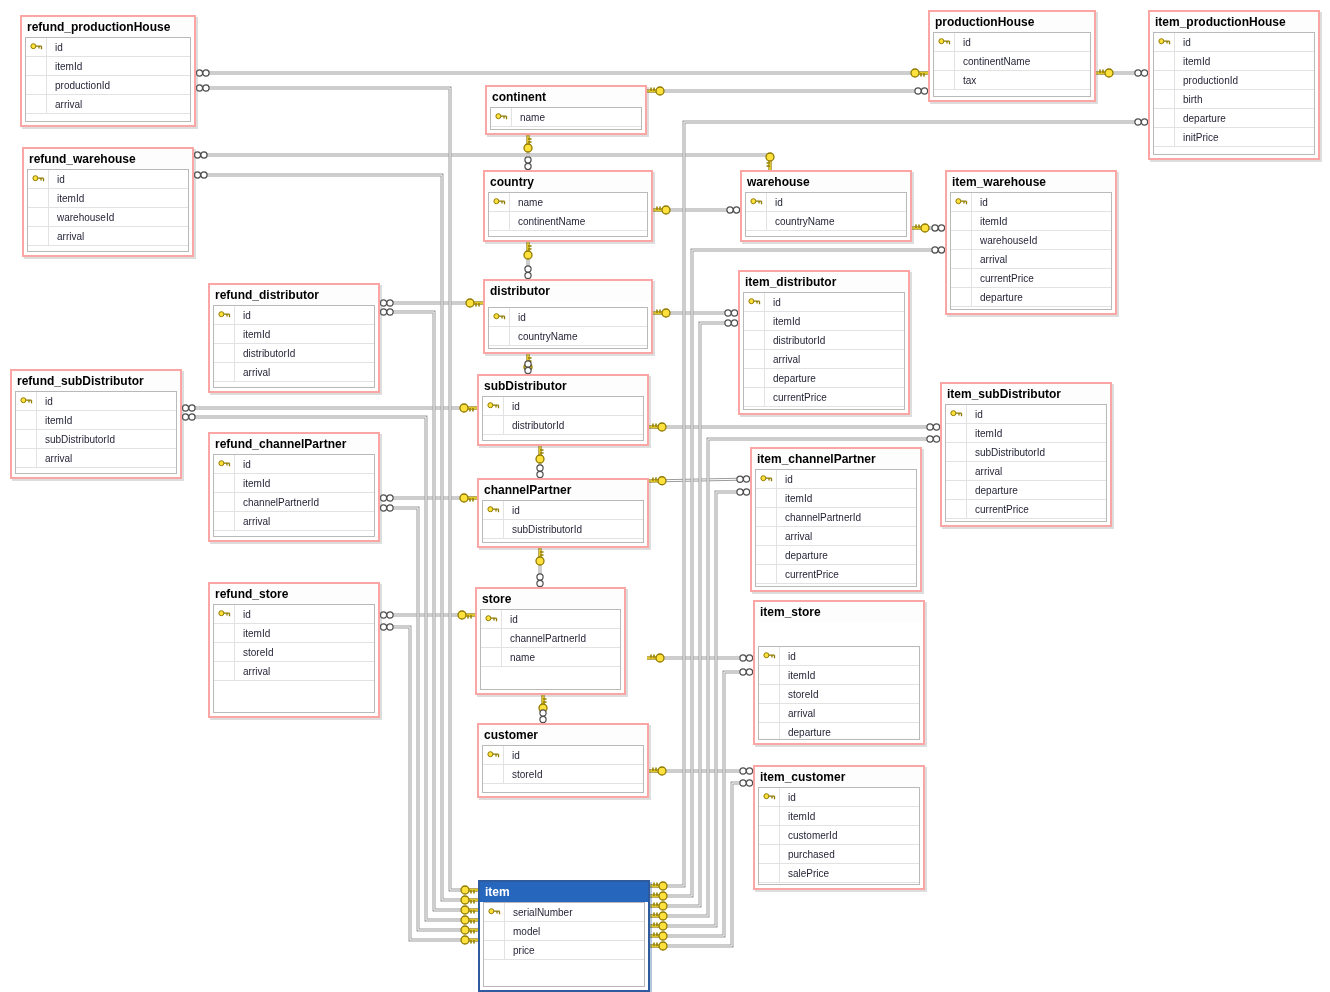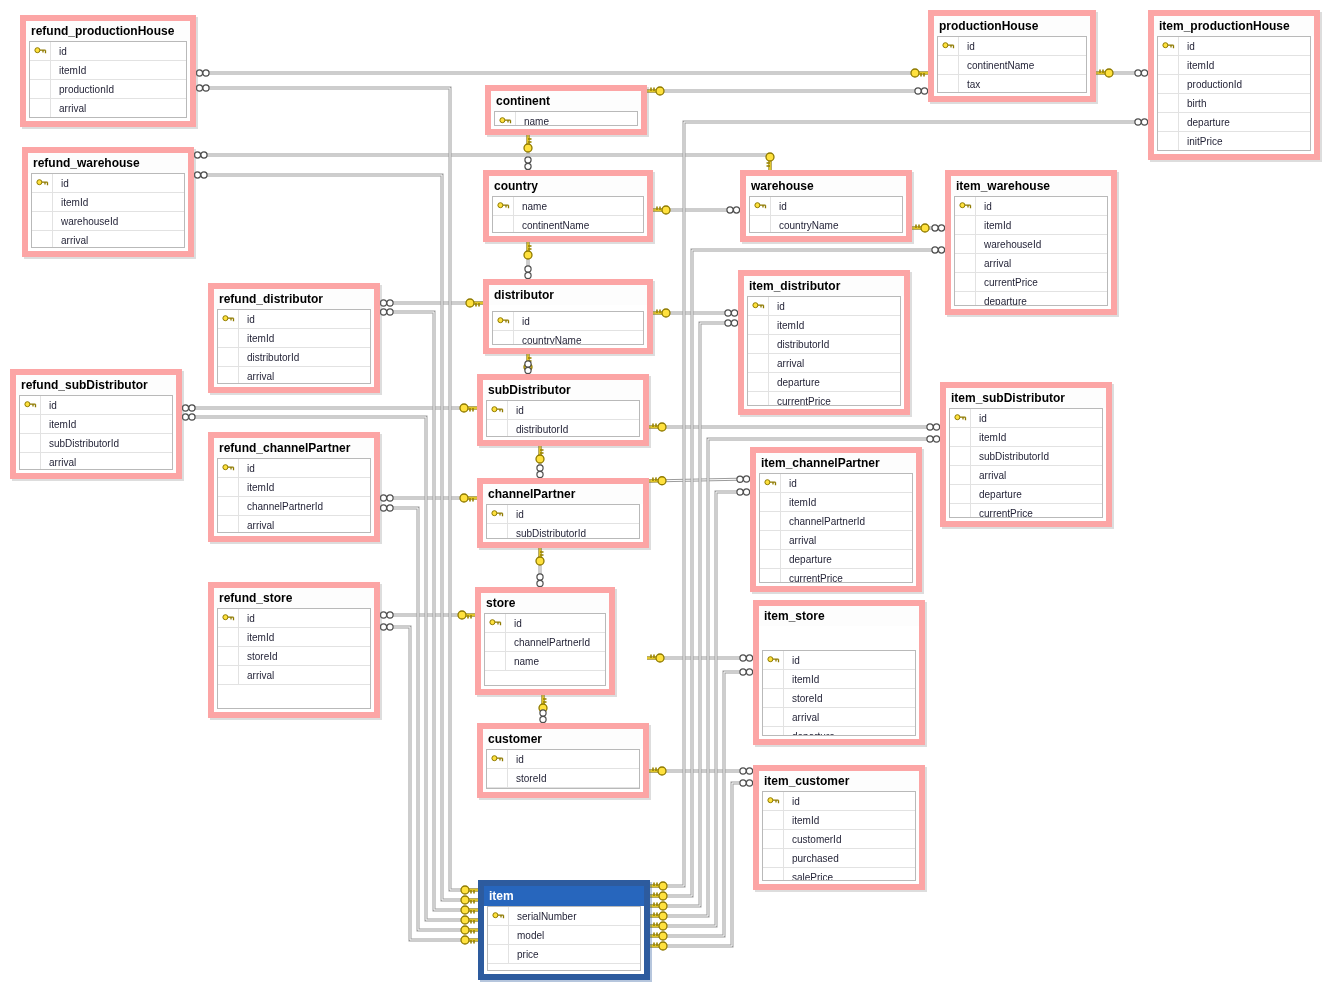--- a/index.html
+++ b/index.html
@@ -10,21 +10,21 @@
     background: #ffffff;
     font-family: "Liberation Sans", sans-serif;
     overflow: hidden;
   }
   #wires { position:absolute; left:0; top:0; z-index:1; }
   .tbl {
     position: absolute;
     z-index: 2;
     box-sizing: border-box;
     background: #ffffff;
-    border: 6px solid #fca5a5;
+    border: 2px solid #fca5a5;
     box-shadow: 2px 2px 0 rgba(120,120,120,0.25);
     display: flex;
     flex-direction: column;
   }
   .tbl.selected {
     border-color: #2d5b9e;
     box-shadow: 2px 2px 0 rgba(45,91,158,0.35);
   }
   .tbl-title {
     height: 19px;
@@ -1025,21 +1025,21 @@
         <div class="frow">
           <span class="kcell"></span>
           <span class="fname">storeId</span>
         </div>
         <div class="frow">
           <span class="kcell"></span>
           <span class="fname">arrival</span>
         </div>
       </div>
     </div>
-    <div class="tbl" style="left: 475px; top: 587px; width: 140px; height: 108px;">
+    <div class="tbl" style="left: 475px; top: 587px; width: 151px; height: 108px;">
       <div class="tbl-title">store</div>
       <div class="tbl-body">
         <div class="frow">
           <span class="kcell">
             <svg width="13" height="10" viewBox="0 0 13 10">
               <circle cx="3.4" cy="4.2" r="2.5" fill="#ffe13e" stroke="#8f7a00" stroke-width="1"></circle>
               <path d="M5.8 4.2 L11.5 4.2 M9 4.2 L9 6.6 M11.5 4.2 L11.5 7.2" stroke="#8f7a00" stroke-width="1.3" fill="none"></path>
             </svg>
           </span>
           <span class="fname">id</span>
@@ -1129,21 +1129,21 @@
         <div class="frow">
           <span class="kcell"></span>
           <span class="fname">purchased</span>
         </div>
         <div class="frow">
           <span class="kcell"></span>
           <span class="fname">salePrice</span>
         </div>
       </div>
     </div>
-    <div class="tbl selected" style="left: 478px; top: 880px; width: 172px; height: 100px;">
+    <div class="tbl selected" style="left: 478px; top: 880px; width: 172px; height: 112px;">
       <div class="tbl-title">item</div>
       <div class="tbl-body">
         <div class="frow">
           <span class="kcell">
             <svg width="13" height="10" viewBox="0 0 13 10">
               <circle cx="3.4" cy="4.2" r="2.5" fill="#ffe13e" stroke="#8f7a00" stroke-width="1"></circle>
               <path d="M5.8 4.2 L11.5 4.2 M9 4.2 L9 6.6 M11.5 4.2 L11.5 7.2" stroke="#8f7a00" stroke-width="1.3" fill="none"></path>
             </svg>
           </span>
           <span class="fname">serialNumber</span>

